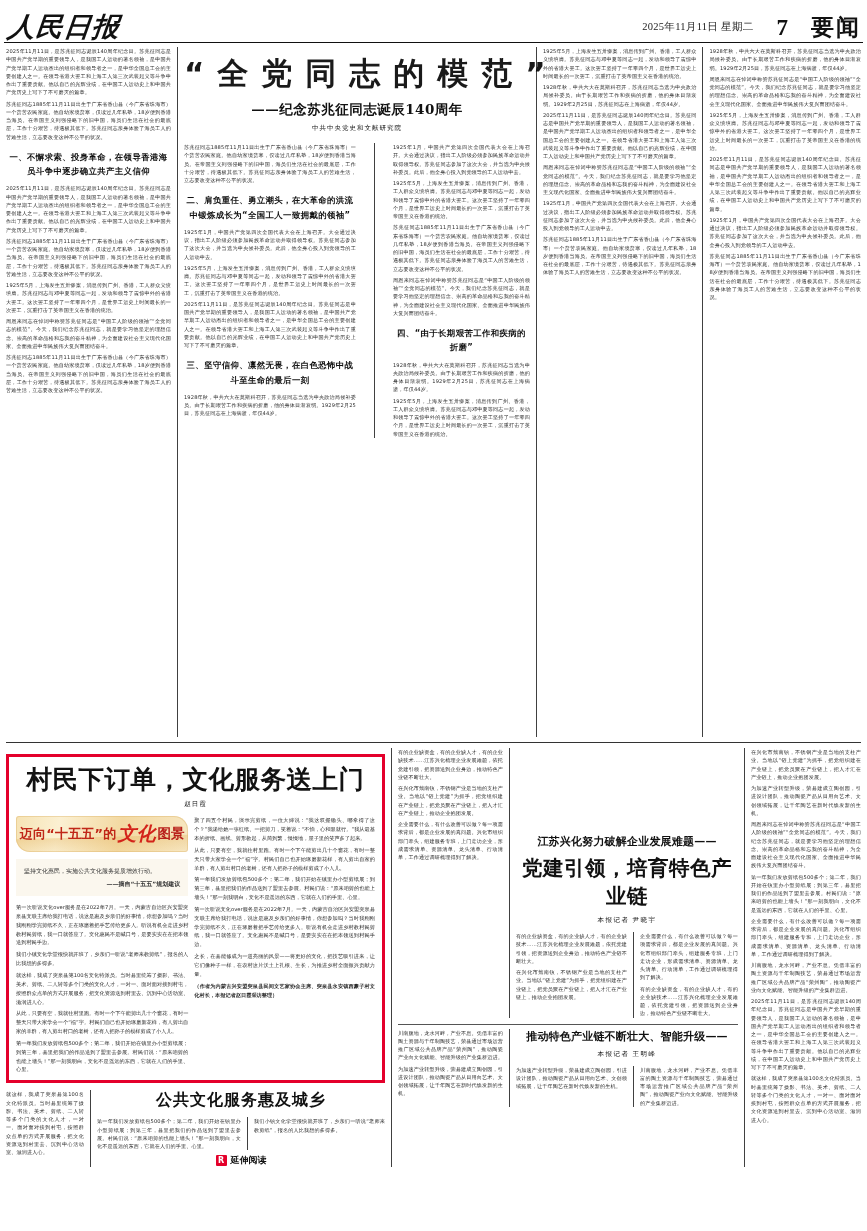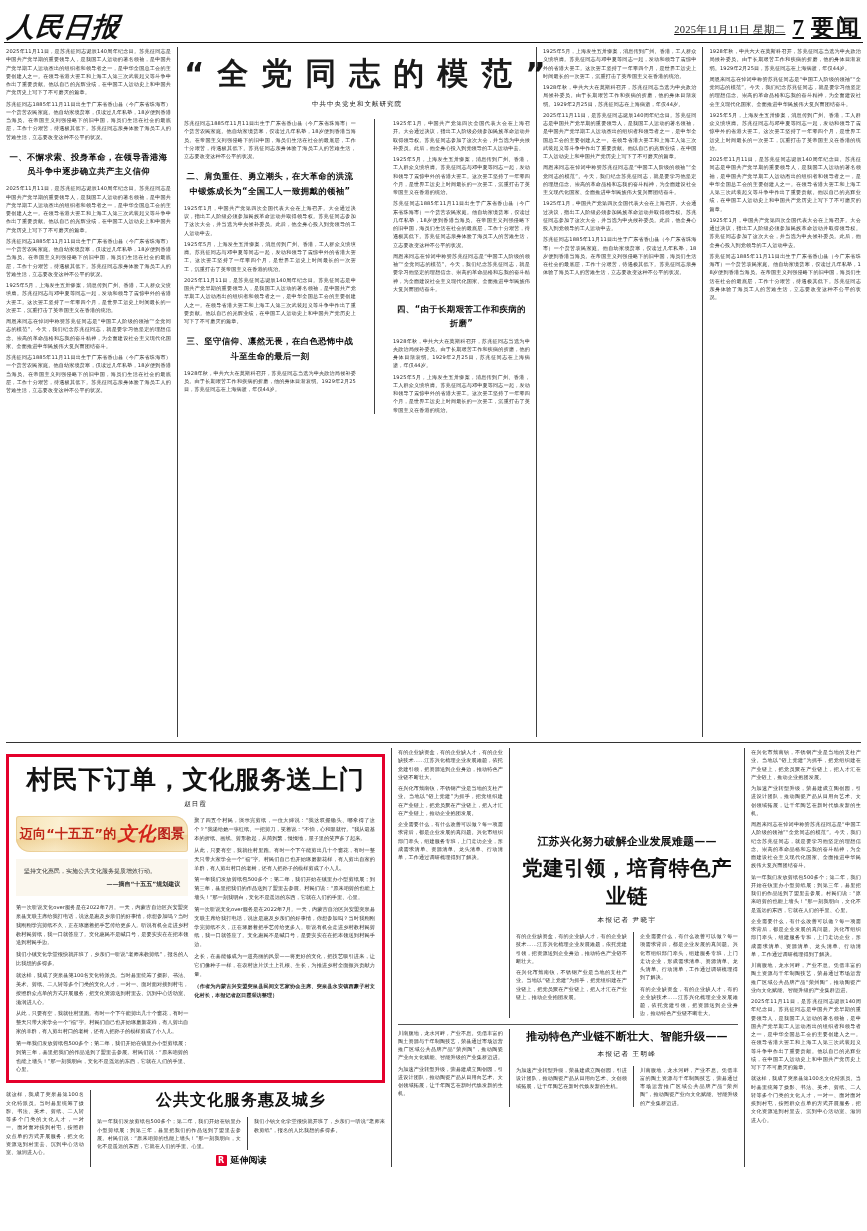--- a/index.html
+++ b/index.html
@@ -21,21 +21,21 @@
   .logo{
     font-family:"DejaVu Serif", serif;
     font-size:27px; font-weight:700;
     letter-spacing:1px;
     font-style:italic;
     transform:skewX(-6deg);
     color:#111;
     padding-left:2px;
     line-height:1;
   }
-  .mast-right{ display:flex; align-items:flex-end; gap:7px; padding-bottom:1px;text-decoration:underline;}
+  .mast-right{ display:flex; align-items:center; gap:23px; padding-bottom:1px;}
   .mast-date{ font-size:10.5px; color:#222; letter-spacing:.3px; padding-bottom:2px;}
   .mast-page{ font-size:23px; font-weight:700; line-height:.95; font-family:"Liberation Serif",serif;}
   .mast-section{ font-size:23px; font-weight:700; letter-spacing:2px; line-height:.95;}
   .mast-rule{ border-bottom:1.6px solid #111; margin:0 4px; }
 
   
   .page{ padding:4px 6px 0 6px; }
   .toprow{ display:flex; gap:0; }
   .col{ position:relative; }
   .vrule{ width:1px; background:#000; opacity:.75; margin:0 6px; }
@@ -182,20 +182,21 @@
       <div class="body-text" style="margin-top:3px;">苏兆征同志1885年11月11日出生于广东省香山县（今广东省珠海市）一个贫苦农民家庭。他自幼家境贫寒，仅读过几年私塾，18岁便到香港当海员。在帝国主义列强侵略下的旧中国，海员们生活在社会的最底层，工作十分艰苦，待遇极其低下。苏兆征同志亲身体验了海员工人的苦难生活，立志要改变这种不公平的状况。</div>
       <div class="body-text" style="margin-top:3px;">1925年5月，上海发生五卅惨案，消息传到广州、香港，工人群众义愤填膺。苏兆征同志与邓中夏等同志一起，发动和领导了震惊中外的省港大罢工。这次罢工坚持了一年零四个月，是世界工运史上时间最长的一次罢工，沉重打击了英帝国主义在香港的统治。</div>
       <div class="body-text" style="margin-top:3px;">周恩来同志在悼词中称赞苏兆征同志是“中国工人阶级的领袖”“全党同志的模范”。今天，我们纪念苏兆征同志，就是要学习他坚定的理想信念、崇高的革命品格和忘我的奋斗精神，为全面建设社会主义现代化国家、全面推进中华民族伟大复兴而团结奋斗。</div>
       <div class="body-text" style="margin-top:3px;">苏兆征同志1885年11月11日出生于广东省香山县（今广东省珠海市）一个贫苦农民家庭。他自幼家境贫寒，仅读过几年私塾，18岁便到香港当海员。在帝国主义列强侵略下的旧中国，海员们生活在社会的最底层，工作十分艰苦，待遇极其低下。苏兆征同志亲身体验了海员工人的苦难生活，立志要改变这种不公平的状况。</div>
     </div>
     <div class="vrule"></div>
 
     <div class="col" style="width:346px;">
       <div class="headline-wrap">
         <div class="headline">“全党同志的模范”</div>
+        <div class="subhead">——纪念苏兆征同志诞辰140周年</div>
         <div class="byline-org">中共中央党史和文献研究院</div>
       </div>
 
       <div style="display:flex; margin-top:8px;gap:12px;">
         <div style="width:172px;">
           <div class="body-text">苏兆征同志1885年11月11日出生于广东省香山县（今广东省珠海市）一个贫苦农民家庭。他自幼家境贫寒，仅读过几年私塾，18岁便到香港当海员。在帝国主义列强侵略下的旧中国，海员们生活在社会的最底层，工作十分艰苦，待遇极其低下。苏兆征同志亲身体验了海员工人的苦难生活，立志要改变这种不公平的状况。</div>
           <div class="sec-head">二、肩负重任、勇立潮头，在大革命的洪流中锻炼成长为“全国工人一致拥戴的领袖”</div>
           <div class="body-text">1925年1月，中国共产党第四次全国代表大会在上海召开。大会通过决议，指出工人阶级必须参加民族革命运动并取得领导权。苏兆征同志参加了这次大会，并当选为中央候补委员。此后，他全身心投入到党领导的工人运动中去。</div>
           <div class="body-text" style="margin-top:3px;">1925年5月，上海发生五卅惨案，消息传到广州、香港，工人群众义愤填膺。苏兆征同志与邓中夏等同志一起，发动和领导了震惊中外的省港大罢工。这次罢工坚持了一年零四个月，是世界工运史上时间最长的一次罢工，沉重打击了英帝国主义在香港的统治。</div>
           <div class="body-text" style="margin-top:3px;">2025年11月11日，是苏兆征同志诞辰140周年纪念日。苏兆征同志是中国共产党早期的重要领导人，是我国工人运动的著名领袖，是中国共产党早期工人运动杰出的组织者和领导者之一，是中华全国总工会的主要创建人之一。在领导省港大罢工和上海工人第三次武装起义等斗争中作出了重要贡献。他以自己的光辉业绩，在中国工人运动史上和中国共产党历史上写下了不可磨灭的篇章。</div>

